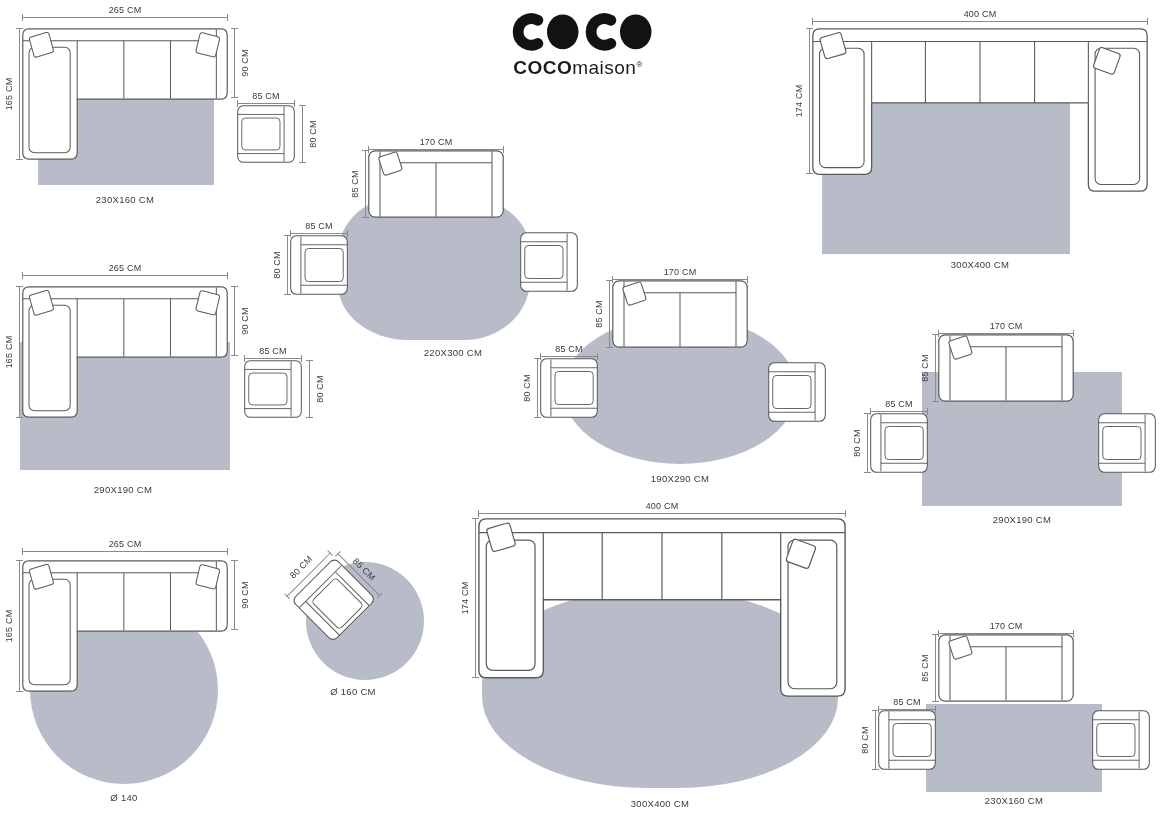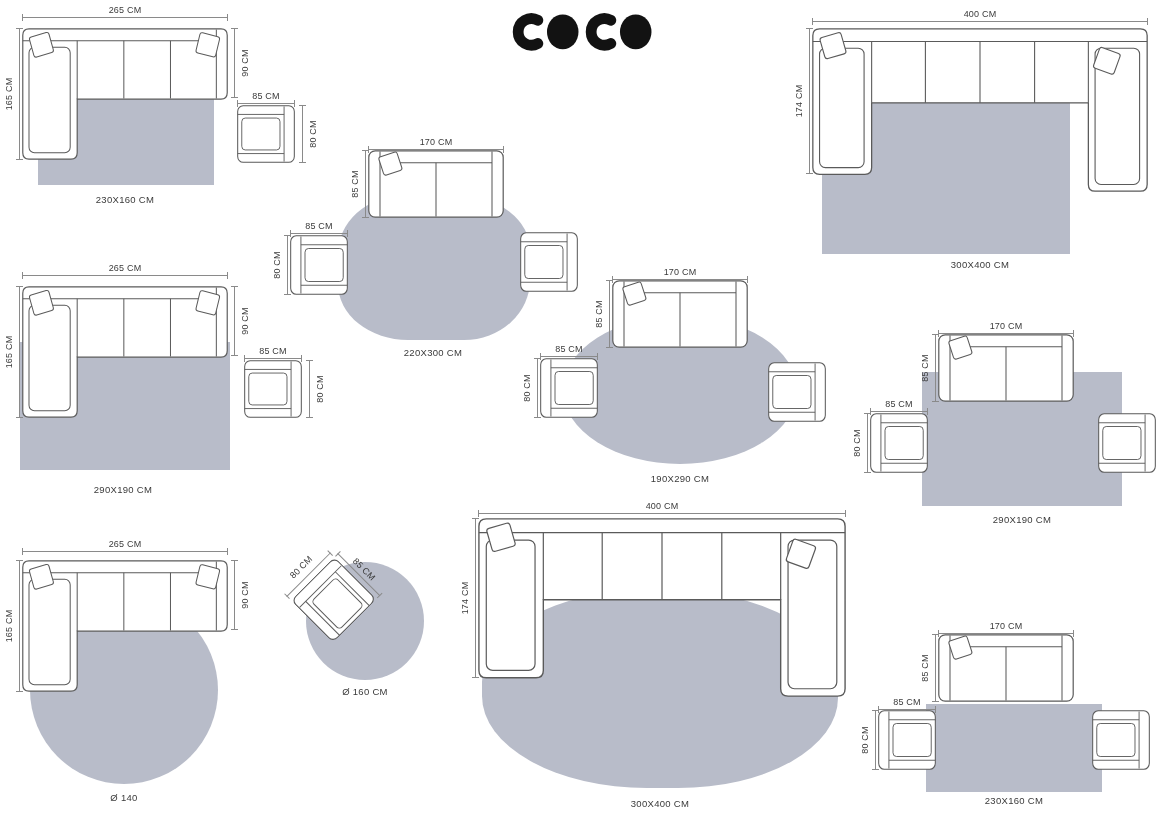--- a/index.html
+++ b/index.html
@@ -91,20 +91,21 @@
 <div class="canvas">
 
   <div class="logo-glyphs">
     <svg viewBox="0 0 176 48">
       <path d="M36,10 A16,16 0 1 0 36,38" fill="none" stroke="#121212" stroke-width="13" stroke-linecap="round"></path>
       <ellipse cx="66" cy="24" rx="19" ry="21" fill="#121212" stroke="none"></ellipse>
       <path d="M124,10 A16,16 0 1 0 124,38" fill="none" stroke="#121212" stroke-width="13" stroke-linecap="round"></path>
       <ellipse cx="154" cy="24" rx="19" ry="21" fill="#121212" stroke="none"></ellipse>
     </svg>
   </div>
+  <div class="logo-text"><span class="b">COCO</span><span>maison</span><sup>®</sup></div>
 
   <div class="dim dim-h" style="left:22px;top:4px;width:206px">
       <span class="lbl">265 CM</span>
       <i class="rule"></i>
     </div>
   <div class="dim dim-v dim-v-l" style="left:2px;top:28px;height:132px">
       <span class="lbl">165 CM</span>
       <i class="rule"></i>
     </div>
   <div class="dim dim-v dim-v-r" style="left:231px;top:28px;height:70px">
@@ -173,21 +174,21 @@
   <div class="furn" style="left:290px;top:235px;width:58px;height:60px">
       <svg viewBox="0 0 85 80" preserveAspectRatio="none">
         <use href="#sym-armchair"></use>
       </svg>
     </div>
   <div class="furn flip" style="left:520px;top:232px;width:58px;height:60px">
       <svg viewBox="0 0 85 80" preserveAspectRatio="none">
         <use href="#sym-armchair"></use>
       </svg>
     </div>
-  <div class="ruglabel" style="left:368px;top:347px;width:130px">220X300 CM</div>
+  <div class="ruglabel" style="left:388px;top:347px;width:130px">220X300 CM</div>
 
   <div class="dim dim-h" style="left:22px;top:262px;width:206px">
       <span class="lbl">265 CM</span>
       <i class="rule"></i>
     </div>
   <div class="dim dim-v dim-v-l" style="left:2px;top:286px;height:132px">
       <span class="lbl">165 CM</span>
       <i class="rule"></i>
     </div>
   <div class="dim dim-v dim-v-r" style="left:231px;top:286px;height:70px">
@@ -312,21 +313,21 @@
     <div class="dim dim-v dim-v-l" style="left:3px;top:24px;height:62px">
         <span class="lbl">80 CM</span>
         <i class="rule"></i>
       </div>
     <div class="furn" style="left:26px;top:24px;width:60px;height:62px">
         <svg viewBox="0 0 85 80" preserveAspectRatio="none">
           <use href="#sym-armchair"></use>
         </svg>
       </div>
   </div>
-  <div class="ruglabel" style="left:300px;top:686px;width:130px">Ø 160 CM</div>
+  <div class="ruglabel" style="left:288px;top:686px;width:130px">Ø 160 CM</div>
 
   <div class="dim dim-h" style="left:478px;top:500px;width:368px">
       <span class="lbl">400 CM</span>
       <i class="rule"></i>
     </div>
   <div class="dim dim-v dim-v-l" style="left:458px;top:518px;height:160px">
       <span class="lbl">174 CM</span>
       <i class="rule"></i>
     </div>
   <div class="rug blob2" style="left:482px;top:590px;width:356px;height:198px"></div>

